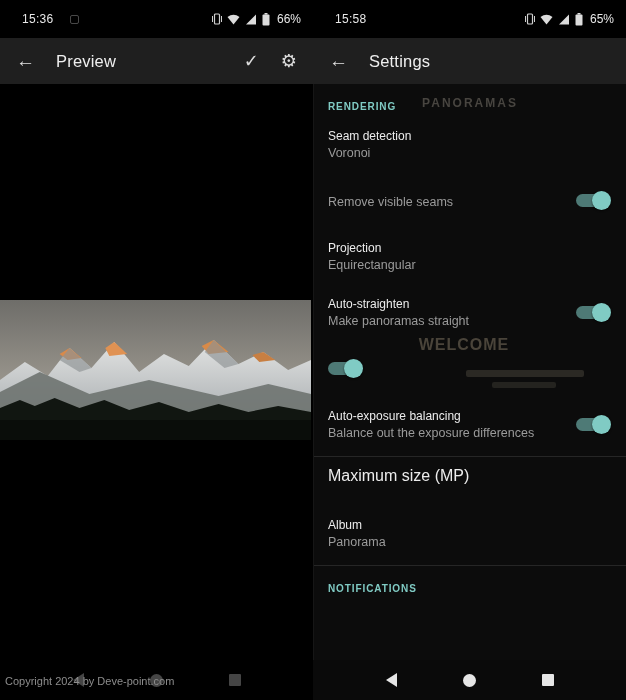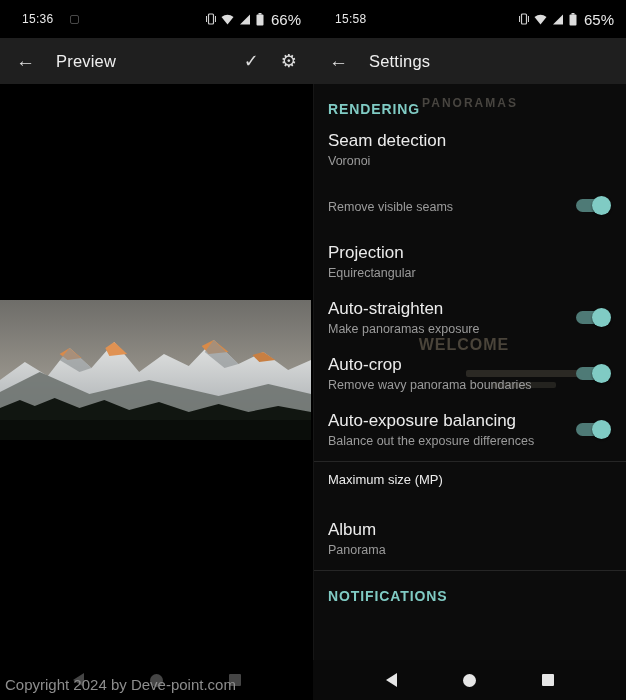--- a/index.html
+++ b/index.html
@@ -8,47 +8,47 @@
   .device { width:626px; height:700px; position:relative; display:flex; background:#6d28d9; overflow:hidden; }
 
   .phone { width:313px; height:700px; position:relative; overflow:hidden; }
 
   
   .statusbar { height:38px; background:#000; display:flex; align-items:center; padding:0 12px 0 22px; color:#e8e8e8; font-size:12px; }
   .status-time { letter-spacing:.3px; }
   .status-app { width:9px; height:9px; border:1px solid #5a5a5a; border-radius:2px; margin-left:16px; opacity:.8; }
   .status-icons { margin-left:auto; display:flex; align-items:center; gap:5px; }
   .status-icons svg { display:block; }
-  .battery-text { font-size:15px; color:#e8e8e8; margin-left:2px; }
+  .battery-text { font-size:12px; color:#e8e8e8; margin-left:2px; }
 
   
   .appbar { height:46px; background:#1f1f1f; display:flex; align-items:center; padding:0 16px; color:#eaeaea; }
   .back-arrow { font-size:19px; color:#e2e2e2; cursor:default; width:24px; }
   .appbar-title { font-size:16.5px; font-weight:500; color:#efefef; margin-left:16px; letter-spacing:.2px; }
   .appbar-actions { margin-left:auto; display:flex; align-items:center; gap:22px; }
   .appbar-actions .act { font-size:18px; color:#dcdcdc; }
 
   
   .preview-body { position:absolute; top:84px; bottom:0; left:0; right:0; background:#000; }
   .panorama { position:absolute; top:216px; left:0; width:311px; height:140px; display:block; }
-  .copyright { position:absolute; bottom:7px; left:5px; font-size:15px; color:#8d8d8d; z-index:6; }
+  .copyright { position:absolute; bottom:13px; left:5px; font-size:11px; color:#8d8d8d; z-index:6; }
 
   
   .navbar { position:absolute; bottom:0; left:0; right:0; height:40px; display:flex; align-items:center; justify-content:center; gap:66px; z-index:4; }
   .navbar.dim { color:#454545; background:transparent; }
   .navbar.bright { color:#e6e6e6; background:#0a0a0a; }
   .nav-back { width:0; height:0; border-top:7px solid transparent; border-bottom:7px solid transparent; border-right:11px solid currentColor; }
   .nav-home { width:13px; height:13px; border-radius:50%; background:currentColor; }
   .nav-recent { width:12px; height:12px; background:currentColor; border-radius:1px; }
 
   
   .settings-body { position:absolute; top:84px; bottom:40px; left:0; right:0; background:#0c0c0c; padding:0 14px; border-left:1px solid #161616; overflow:hidden; }
-  .section-header { font-size:14px; font-weight:bold; color:#80cbc4; letter-spacing:.9px; padding-top:17px; padding-bottom:4px; }
+  .section-header { font-size:10px; font-weight:bold; color:#80cbc4; letter-spacing:.9px; padding-top:17px; padding-bottom:4px; }
   .item { display:flex; justify-content:space-between; align-items:center; min-height:56px; position:relative; z-index:2; }
-  .item-text .t { font-size:17px; color:#ececec; }
+  .item-text .t { font-size:12px; color:#ececec; }
   .item-text .s { font-size:12.5px; color:#9b9b9b; margin-top:3px; }
   .divider { height:1px; background:#262626; margin:4px -14px 0 -14px; }
 
   
   .toggle { width:32px; height:13px; border-radius:7px; background:#4e7a76; position:relative; margin-right:4px; flex:none; }
   .toggle .knob { width:19px; height:19px; border-radius:50%; background:#80cbc4; position:absolute; right:-3px; top:-3px; box-shadow:0 1px 2px rgba(0,0,0,.6); }
 
   
   .slider-item { min-height:40px; padding-top:10px; }
   .slider-row { display:flex; align-items:center; margin-top:12px; min-height:24px; }
@@ -207,52 +207,48 @@
       <div class="item">
         <div class="item-text">
           <div class="t">Projection</div>
           <div class="s">Equirectangular</div>
         </div>
       </div>
 
       <div class="item">
         <div class="item-text">
           <div class="t">Auto-straighten</div>
-          <div class="s">Make panoramas exposure</div>
-        </div>
-        <div class="toggle">
-            <span class="knob"></span>
-          </div>
-      </div>
-
-      <div class="item">
-        <div class="item-text">
-          <div class="t">Auto-crop</div>
-          <div class="s">Remove wavy panorama boundaries</div>
-        </div>
+          <div class="s">Make panoramas straight</div>
+        </div>
+        <div class="toggle">
+            <span class="knob"></span>
+          </div>
+      </div>
+
+      <div class="item">
         <div class="toggle">
             <span class="knob"></span>
           </div>
       </div>
 
       <div class="item">
         <div class="item-text">
           <div class="t">Auto-exposure balancing</div>
           <div class="s">Balance out the exposure differences</div>
         </div>
         <div class="toggle">
             <span class="knob"></span>
           </div>
       </div>
 
       <div class="divider"></div>
 
 
       <div class="slider-item">
-        <div class="t" style="font-size:13px;color:#ececec;">Maximum size (MP)</div>
+        <div class="t" style="font-size:16px;color:#ececec;">Maximum size (MP)</div>
       </div>
 
       <div class="item" style="margin-top:8px;">
         <div class="item-text">
           <div class="t">Album</div>
           <div class="s">Panorama</div>
         </div>
       </div>
 
       <div class="divider"></div>

